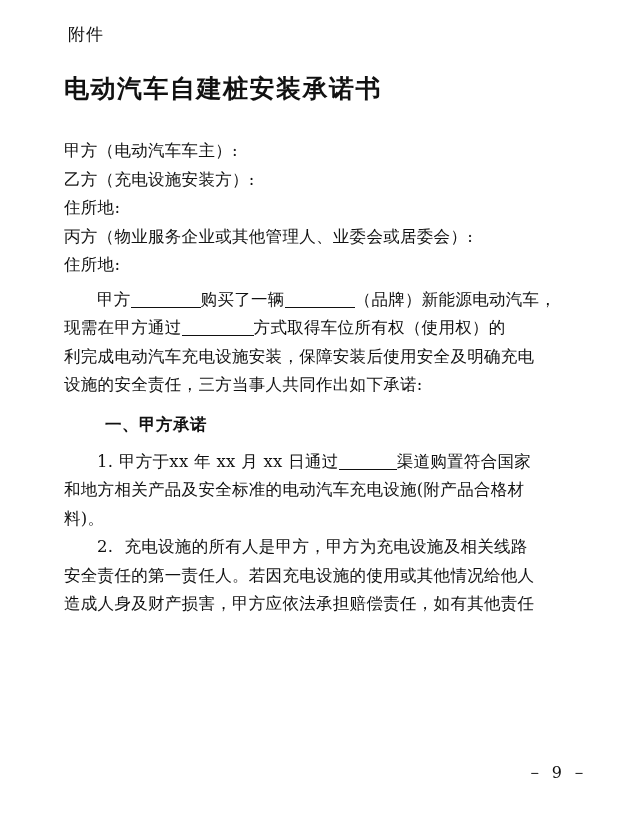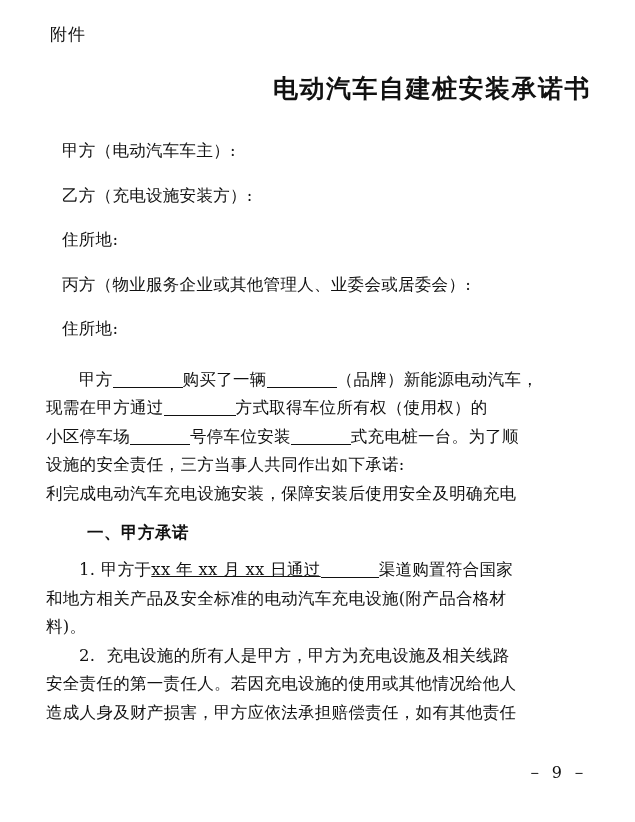--- a/index.html
+++ b/index.html
@@ -13,70 +13,69 @@
     font-family: "Liberation Serif", "DejaVu Serif", serif;
     color: #111111;
     position: relative;
     overflow: hidden;
   }
   .page {
     position: relative;
     width: 635px;
     height: 822px;
     box-sizing: border-box;
-    padding: 18px 44px 0 46px;
+    padding: 18px 44px 0 64px;
   }
   .attach-label {
     font-size: 17px;
     line-height: 24px;
     letter-spacing: 1px;
     margin: 4px 0 0 4px;
     font-family: "DejaVu Serif", "Liberation Serif", serif;
   }
   .doc-title {
-    text-align: right;
+    text-align: left;
     font-size: 25px;
     font-weight: bold;
     letter-spacing: 1.5px;
     margin: 26px 0 0 0;
     font-family: "DejaVu Serif", "Liberation Serif", serif;
   }
   .body-block {
     margin-top: 32px;
   }
   .line {
     font-size: 16.5px;
     line-height: 28.5px;
     letter-spacing: 0.3px;
     font-family: "DejaVu Serif", "Liberation Serif", serif;
     white-space: pre-wrap;
   }
   .party-line {
-    margin: 16px;
+    margin: 0;
   }
   .para {
     margin: 0;
     text-align: justify;
     text-justify: inter-ideograph;
   }
   .para.indent {
     text-indent: 2em;
   }
   .sec-head {
     margin: 8px;
     font-weight: bold;
     text-indent: 2em;
     font-size: 16.5px;
     line-height: 30px;
     letter-spacing: 0.5px;
   }
   .gap-sm { height: 2px; }
   .gap-md { height: 6px; }
   .u {
-    text-decoration: underline;
   }
   .u-space {
     display: inline-block;
     border-bottom: 1px solid #111;
     height: 16px;
     vertical-align: -3px;
   }
   .w60 { width: 60px; }
   .w70 { width: 70px; }
   .w72 { width: 72px; }
@@ -106,24 +105,23 @@
     <div class="line party-line">住所地:</div>
     <div class="line party-line">丙方（物业服务企业或其他管理人、业委会或居委会）:</div>
     <div class="line party-line">住所地:</div>
 
     <div class="gap-md"></div>
 
     <div class="line para indent"><span>甲方</span><span class="u-space w70"></span><span>购买了一辆</span><span class="u-space w70"></span><span>（品牌）新能源电动汽车，</span></div>
 
     <div class="line para"><span>现需在甲方通过</span><span class="u-space w72"></span><span>方式取得车位所有权（使用权）的</span></div>
 
-    <div class="line para"><span>小区停车场</span><span class="u-space w60"></span><span>号停车位安装</span><span class="u-space w60"></span><span>式充电桩一台。为了顺</span></div>
 
+    <div class="line para">利完成电动汽车充电设施安装，保障安装后使用安全及明确充电</div>
     <div class="line para">设施的安全责任，三方当事人共同作出如下承诺:</div>
-    <div class="line para">利完成电动汽车充电设施安装，保障安装后使用安全及明确充电</div>
 
     <div class="gap-sm"></div>
 
     <div class="line sec-head">一、甲方承诺</div>
 
     <div class="line para indent"><span>1.</span>&nbsp;<span>甲方于</span><span class="u">xx 年 xx 月 xx 日通过</span><span class="u-space w58"></span><span>渠道购置符合国家</span></div>
     <div class="line para">和地方相关产品及安全标准的电动汽车充电设施(附产品合格材</div>
     <div class="line para">料)。</div>
 
     <div class="line para indent"><span>2.</span>&nbsp;&nbsp;<span>充电设施的所有人是甲方，甲方为充电设施及相关线路</span></div>

